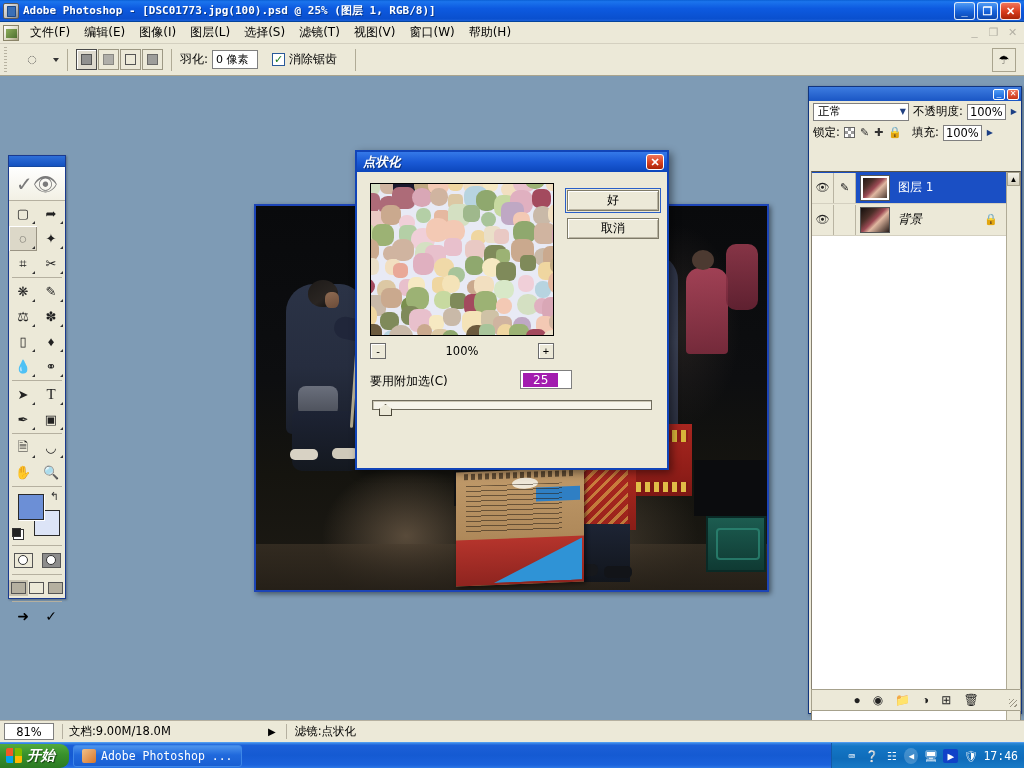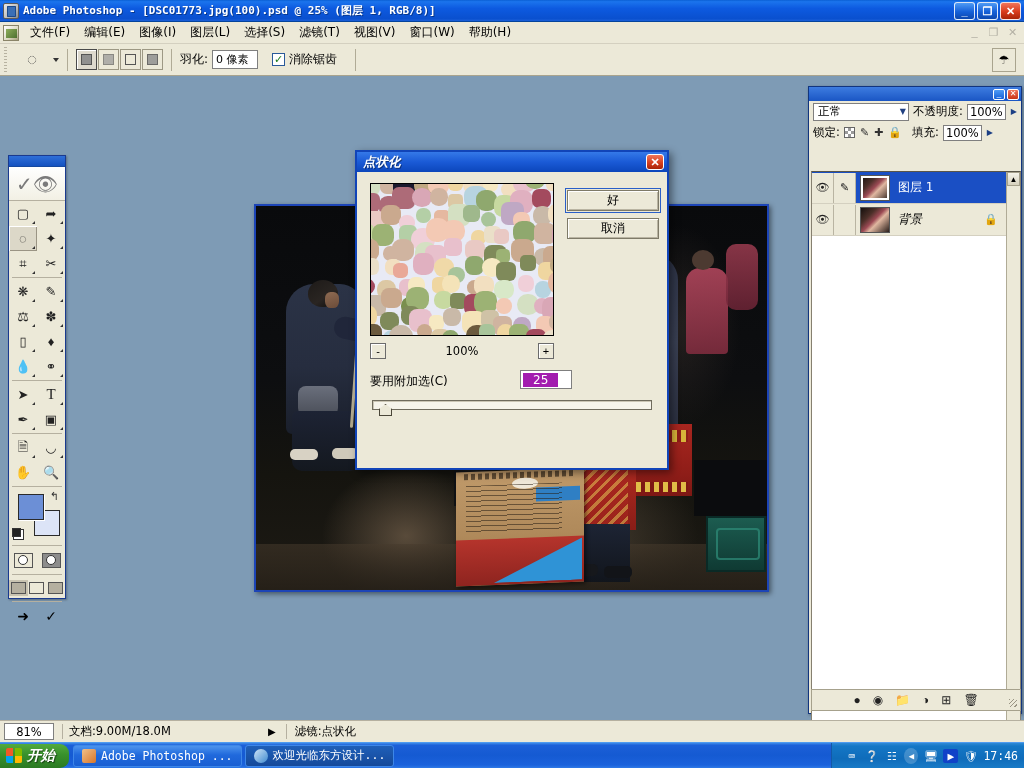--- a/index.html
+++ b/index.html
@@ -992,24 +992,20 @@
 
   <div id="taskbar">
     <div id="start-btn">
       <span class="win-logo"></span>
       <span>开始</span>
     </div>
     <div class="task-btn">
       <span class="task-ico" style="background:linear-gradient(135deg,#f0c089,#d8762a)"></span>
       <span>Adobe Photoshop ...</span>
     </div>
-    <div class="task-btn" style="background:linear-gradient(to bottom,#1f5fb8,#15499a);">
-      <span class="task-ico" style="background:linear-gradient(135deg,#cfe4f6,#3f8ad0);border-radius:50%"></span>
-      <span>欢迎光临东方设计...</span>
-    </div>
 
     <div id="tray">
       <span class="tray-ic">⌨</span>
       <span class="tray-ic">❔</span>
       <span class="tray-ic">☷</span>
       <span id="tray-chev">◀</span>
       <span class="tray-ic">🖥</span>
       <span class="tray-ic" style="background:#1042c8;color:#fff;border-radius:2px">▶</span>
       <span class="tray-ic">🛡</span>
       <span>17:46</span>

